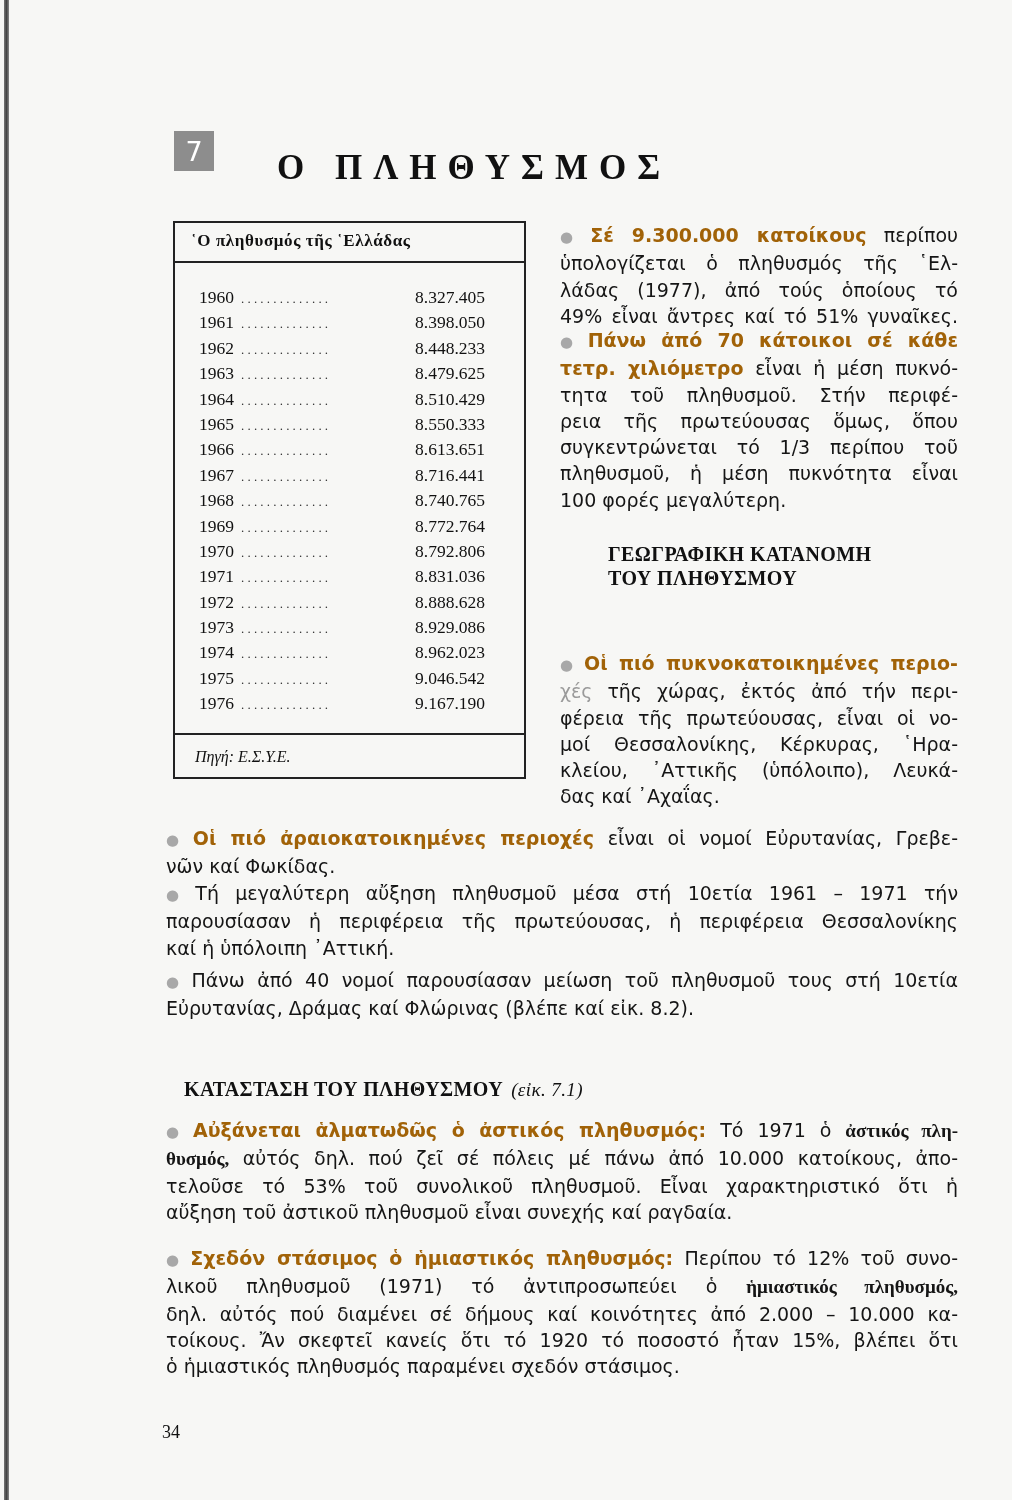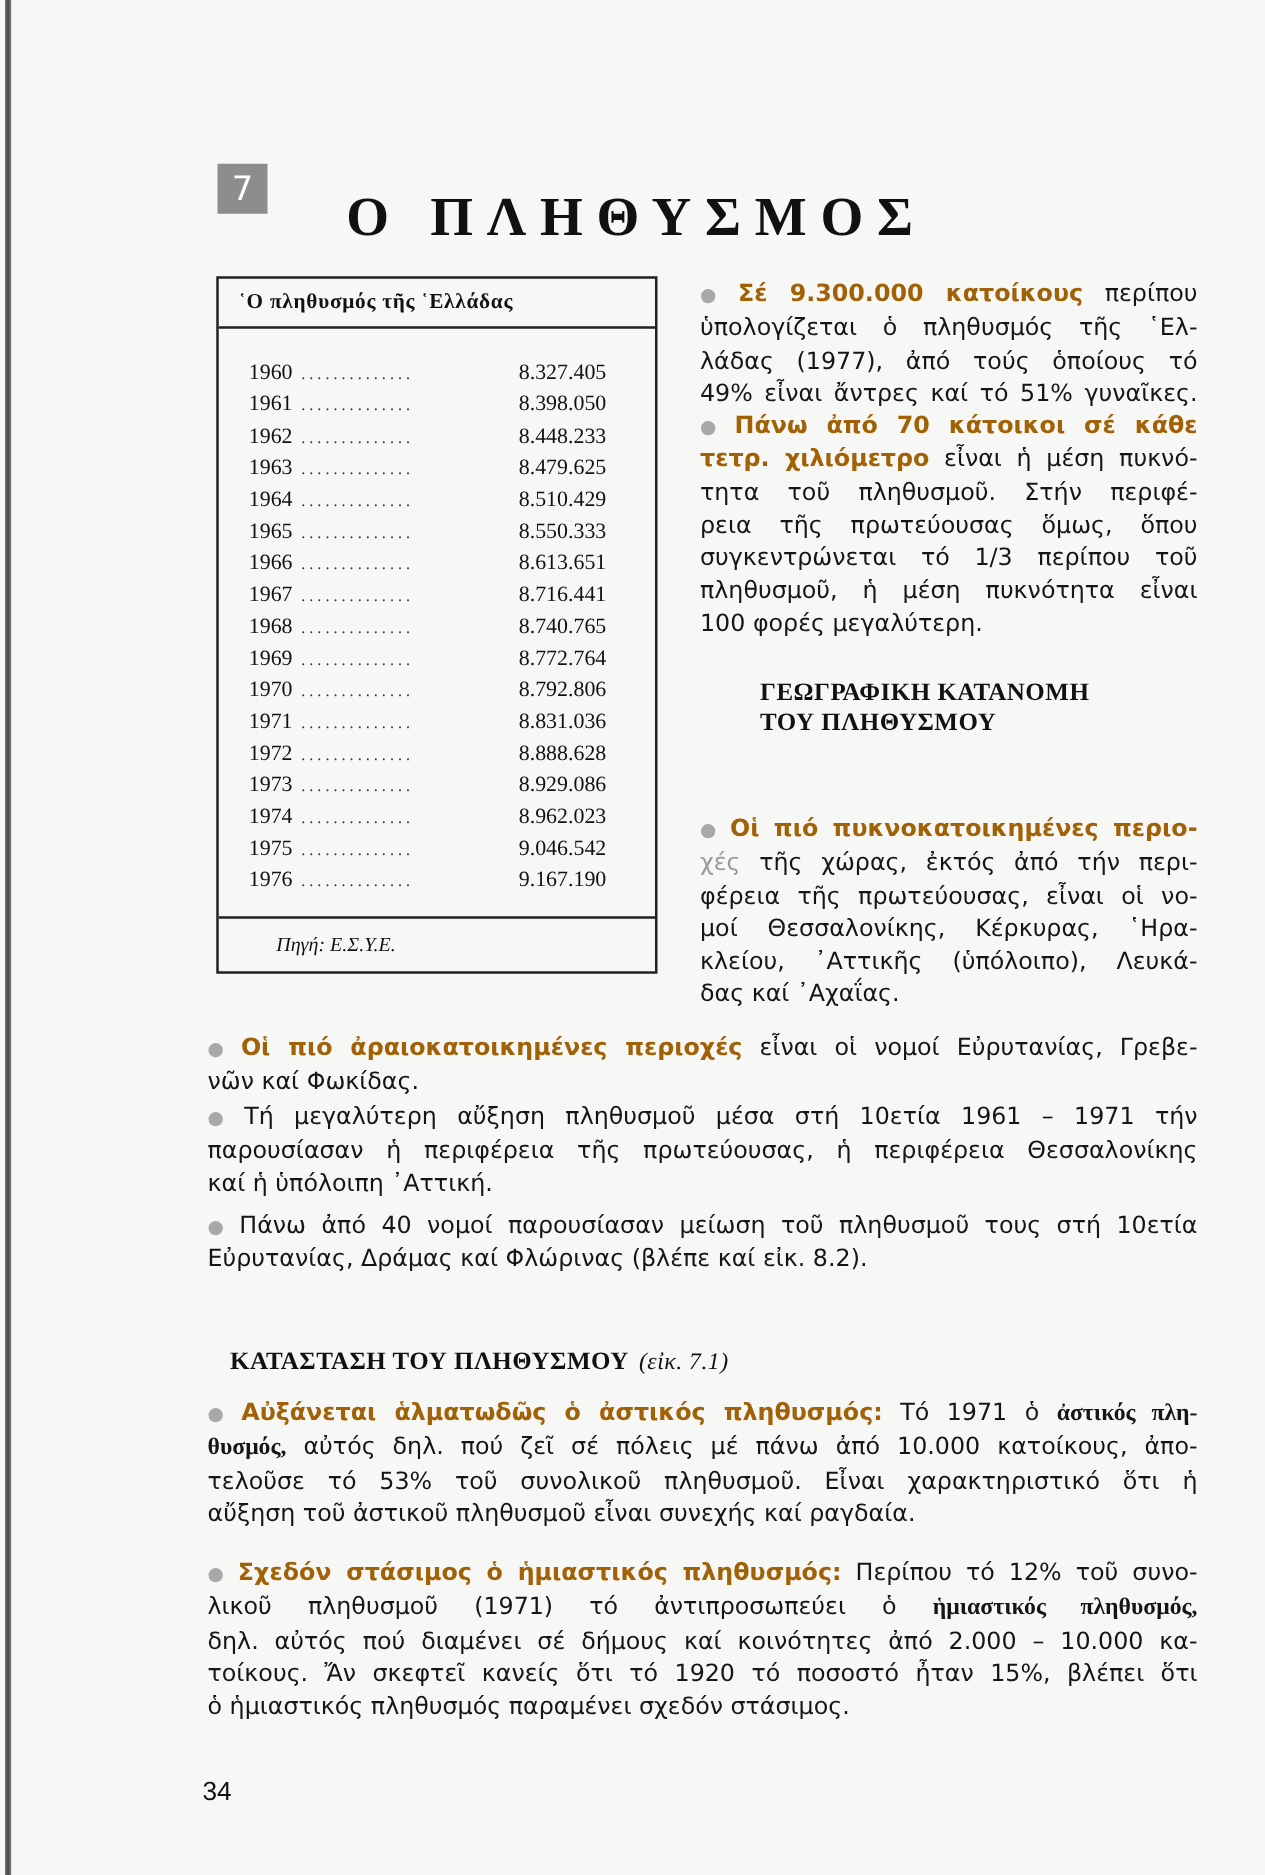--- a/index.html
+++ b/index.html
@@ -17,21 +17,21 @@
   }
   .chapter-badge {
     position: absolute; left: 174px; top: 131px; width: 40px; height: 40px;
     background: #8d8d8d;
     color: #fff; font-family: "DejaVu Sans", sans-serif; font-size: 27px;
     display: flex; align-items: center; justify-content: center;
   }
   .chapter-title {
     position: absolute; left: 277px; top: 148px;
     font-family: "Liberation Serif", serif; font-weight: bold;
-    font-size: 44px; letter-spacing: 11px; color: #111;
+    font-size: 35px; letter-spacing: 11px; color: #111;
   }
 
   
   .table-box {
     position: absolute; left: 173px; top: 221px; width: 353px; height: 558px;
     border: 2px solid #222; box-sizing: border-box;
   }
   .table-header {
     height: 38px; border-bottom: 2px solid #222;
     font-family: "Liberation Serif", serif; font-weight: bold; font-size: 17px;
@@ -43,21 +43,21 @@
     font-family: "Liberation Serif", serif; font-size: 17.5px;
     height: 25.4px; padding-left: 24px;
   }
   .row .year { width: 42px; }
   .row .dots { width: 150px; color: #333; letter-spacing: 3.2px; font-size: 13px; overflow: hidden; white-space: nowrap; }
   .row .val { margin-left: 24px; }
   .table-source {
     position: absolute; left: 0; right: 0; bottom: 0; height: 42px;
     border-top: 2px solid #222;
     font-family: "Liberation Serif", serif; font-style: italic; font-size: 16px;
-    padding-left: 46px; line-height: 44px;
+    padding-left: 20px; line-height: 44px;
   }
 
   
   .txt {
     position: absolute;
     font-family: "DejaVu Sans", sans-serif;
     font-size: 19px; line-height: 26.3px; color: #151515;
     text-align: justify;
   }
   .lead { color: #a16207; font-weight: bold; }
@@ -65,21 +65,21 @@
   .bullet { color: #a8a8a8; font-size: 15px; margin-right: 6px; }
   .heading {
     position: absolute;
     font-family: "Liberation Serif", serif; font-weight: bold;
     font-size: 20px; line-height: 24px; color: #111; letter-spacing: 0.4px;
   }
   .heading .ref { font-weight: normal; font-style: italic; font-size: 19px; margin-left: 8px; }
   .strong-serif { font-family: "Liberation Serif", serif; font-weight: bold; }
   .page-number {
     position: absolute; left: 162px; top: 1422px;
-    font-family: Liberation Sans, sans-serif; font-size: 21px;
+    font-family: Liberation Serif, serif; font-size: 18px;
   }
   .line { display: block; white-space: nowrap; }
   .just { text-align: justify; text-align-last: justify; }
 </style>
 </head>
 <body>
 
 <div class="binding-edge"></div>
 
 <div class="chapter-badge">

